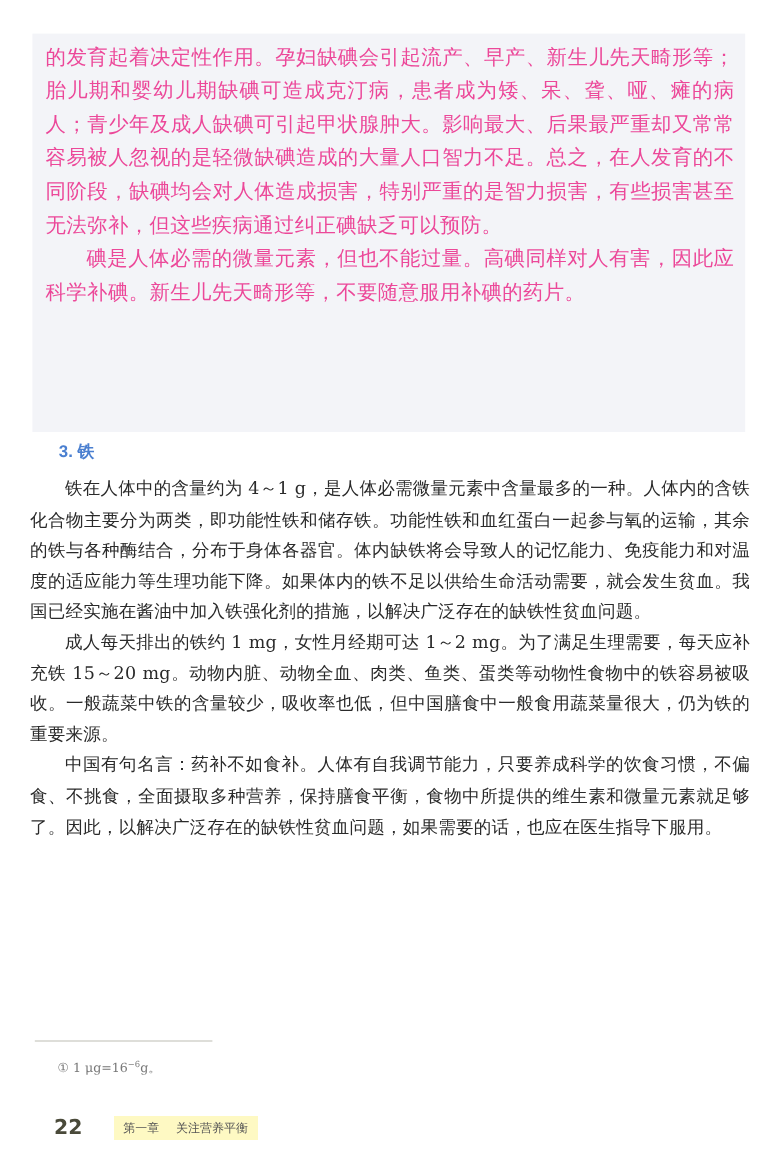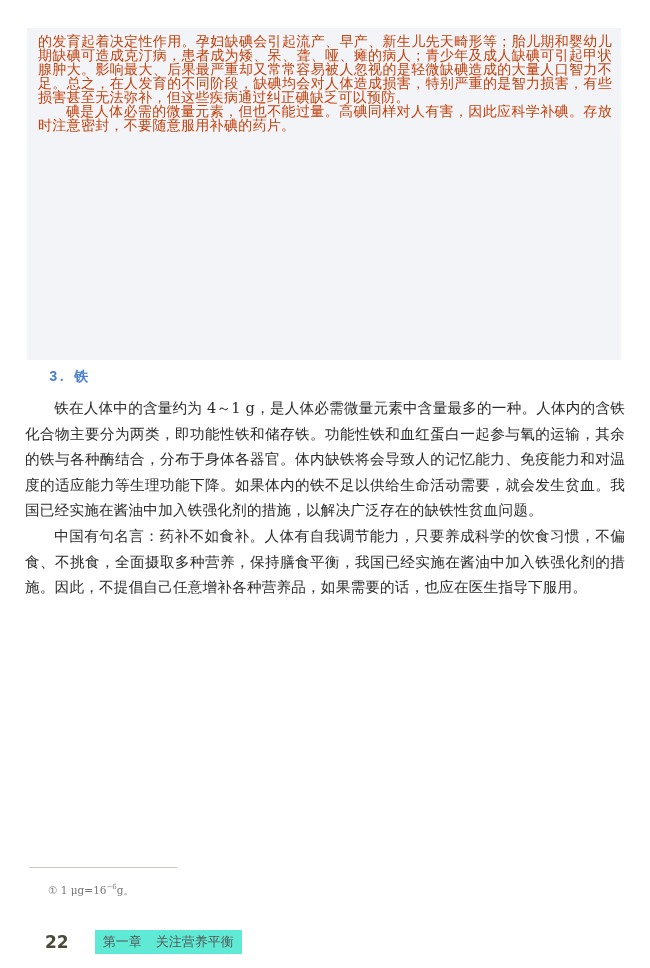--- a/index.html
+++ b/index.html
@@ -7,29 +7,29 @@
       width: 650px; height: 968px; position: relative; overflow: hidden;
       background: #ffffff; color: #2b2b2b;
       font-family: "DejaVu Serif", "Liberation Serif", serif;
     }
     .box {
       position: absolute; left: 27px; top: 28px; width: 594px; height: 332px;
       background: #f3f4f8;
     }
     .box-text {
       position: absolute; left: 38px; top: 34px; width: 574px;
-      font-size: 14px; line-height: 14px; color: #c2410c;
+      font-size: 17px; line-height: 28px; color: #ec4899;
       letter-spacing: 0.3px;
     }
     .box-text p { margin: 0; text-align: justify; }
     .indent { text-indent: 2em; }
     .section-title {
       position: absolute; left: 49px; top: 368px;
       font-size: 14px; color: #4a7fd0; font-weight: bold;
-      font-family: Liberation Mono, monospace;
+      font-family: Liberation Sans, sans-serif;
     }
     .body-text {
       position: absolute; left: 25px; top: 395px; width: 600px;
       font-size: 14.6px; line-height: 25.6px; color: #2a2a2a;
       letter-spacing: 0.2px;
     }
     .body-text p { margin: 0; text-align: justify; }
     .fn-rule {
       position: absolute; left: 29px; top: 867px; width: 148px; height: 1px;
       background: #c9c9c0;
@@ -40,39 +40,40 @@
     }
     .footnote sup { font-size: 7px; }
     .footer {
       position: absolute; left: 45px; top: 930px; display: flex; align-items: center; justify-content: space-between;
     }
     .page-num {
       font-family: "DejaVu Sans", sans-serif; font-weight: bold; font-size: 17px;
       color: #4a4a3a; margin-right: 26px;
     }
     .chapter {
-      font-family: "DejaVu Sans", sans-serif; font-size: 13px; color: #555;
-      background: #5eead4; padding: 3px 8px;
+      font-family: "DejaVu Sans", sans-serif; font-size: 10px; color: #555;
+      background: #fef9c3; padding: 3px 8px;
     }
     .chapter span + span { margin-left: 14px; }
   </style>
 </head>
 <body>
 
 <div class="box"></div>
 <div class="box-text">
   <p>的发育起着决定性作用。孕妇缺碘会引起流产、早产、新生儿先天畸形等；胎儿期和婴幼儿期缺碘可造成克汀病，患者成为矮、呆、聋、哑、瘫的病人；青少年及成人缺碘可引起甲状腺肿大。影响最大、后果最严重却又常常容易被人忽视的是轻微缺碘造成的大量人口智力不足。总之，在人发育的不同阶段，缺碘均会对人体造成损害，特别严重的是智力损害，有些损害甚至无法弥补，但这些疾病通过纠正碘缺乏可以预防。</p>
-  <p class="indent">碘是人体必需的微量元素，但也不能过量。高碘同样对人有害，因此应科学补碘。存放时注意密封，不要随意服用补碘的药片。</p>
+  <p class="indent">碘是人体必需的微量元素，但也不能过量。高碘同样对人有害，因此应科学补碘。新生儿先天畸形等，不要随意服用补碘的药片。</p>
 </div>
 
 <div class="section-title">3. 铁</div>
 
 <div class="body-text">
   <p class="indent">铁在人体中的含量约为 4～1 g，是人体必需微量元素中含量最多的一种。人体内的含铁化合物主要分为两类，即功能性铁和储存铁。功能性铁和血红蛋白一起参与氧的运输，其余的铁与各种酶结合，分布于身体各器官。体内缺铁将会导致人的记忆能力、免疫能力和对温度的适应能力等生理功能下降。如果体内的铁不足以供给生命活动需要，就会发生贫血。我国已经实施在酱油中加入铁强化剂的措施，以解决广泛存在的缺铁性贫血问题。</p>
-  <p class="indent">中国有句名言：药补不如食补。人体有自我调节能力，只要养成科学的饮食习惯，不偏食、不挑食，全面摄取多种营养，保持膳食平衡，我国已经实施在酱油中加入铁强化剂的措施。因此，不提倡自己任意增补各种营养品，如果需要的话，也应在医生指导下服用。</p>
+  <p class="indent">成人每天排出的铁约 1 mg，女性月经期可达 1～2 mg。为了满足生理需要，每天应补充铁 15～20 mg。动物内脏、动物全血、肉类、鱼类、蛋类等动物性食物中的铁容易被吸收。一般蔬菜中铁的含量较少，吸收率也低，但中国膳食中一般食用蔬菜量很大，仍为铁的重要来源。</p>
+  <p class="indent">中国有句名言：药补不如食补。人体有自我调节能力，只要养成科学的饮食习惯，不偏食、不挑食，全面摄取多种营养，保持膳食平衡，食物中所提供的维生素和微量元素就足够了。因此，以解决广泛存在的缺铁性贫血问题，如果需要的话，也应在医生指导下服用。</p>
 </div>
 
 <div class="fn-rule"></div>
 <div class="footnote">
   <span>①</span>
   <span>1 μg=16</span><sup>−6</sup><span>g。</span>
 </div>
 
 <div class="footer">
   <span class="page-num">22</span>

